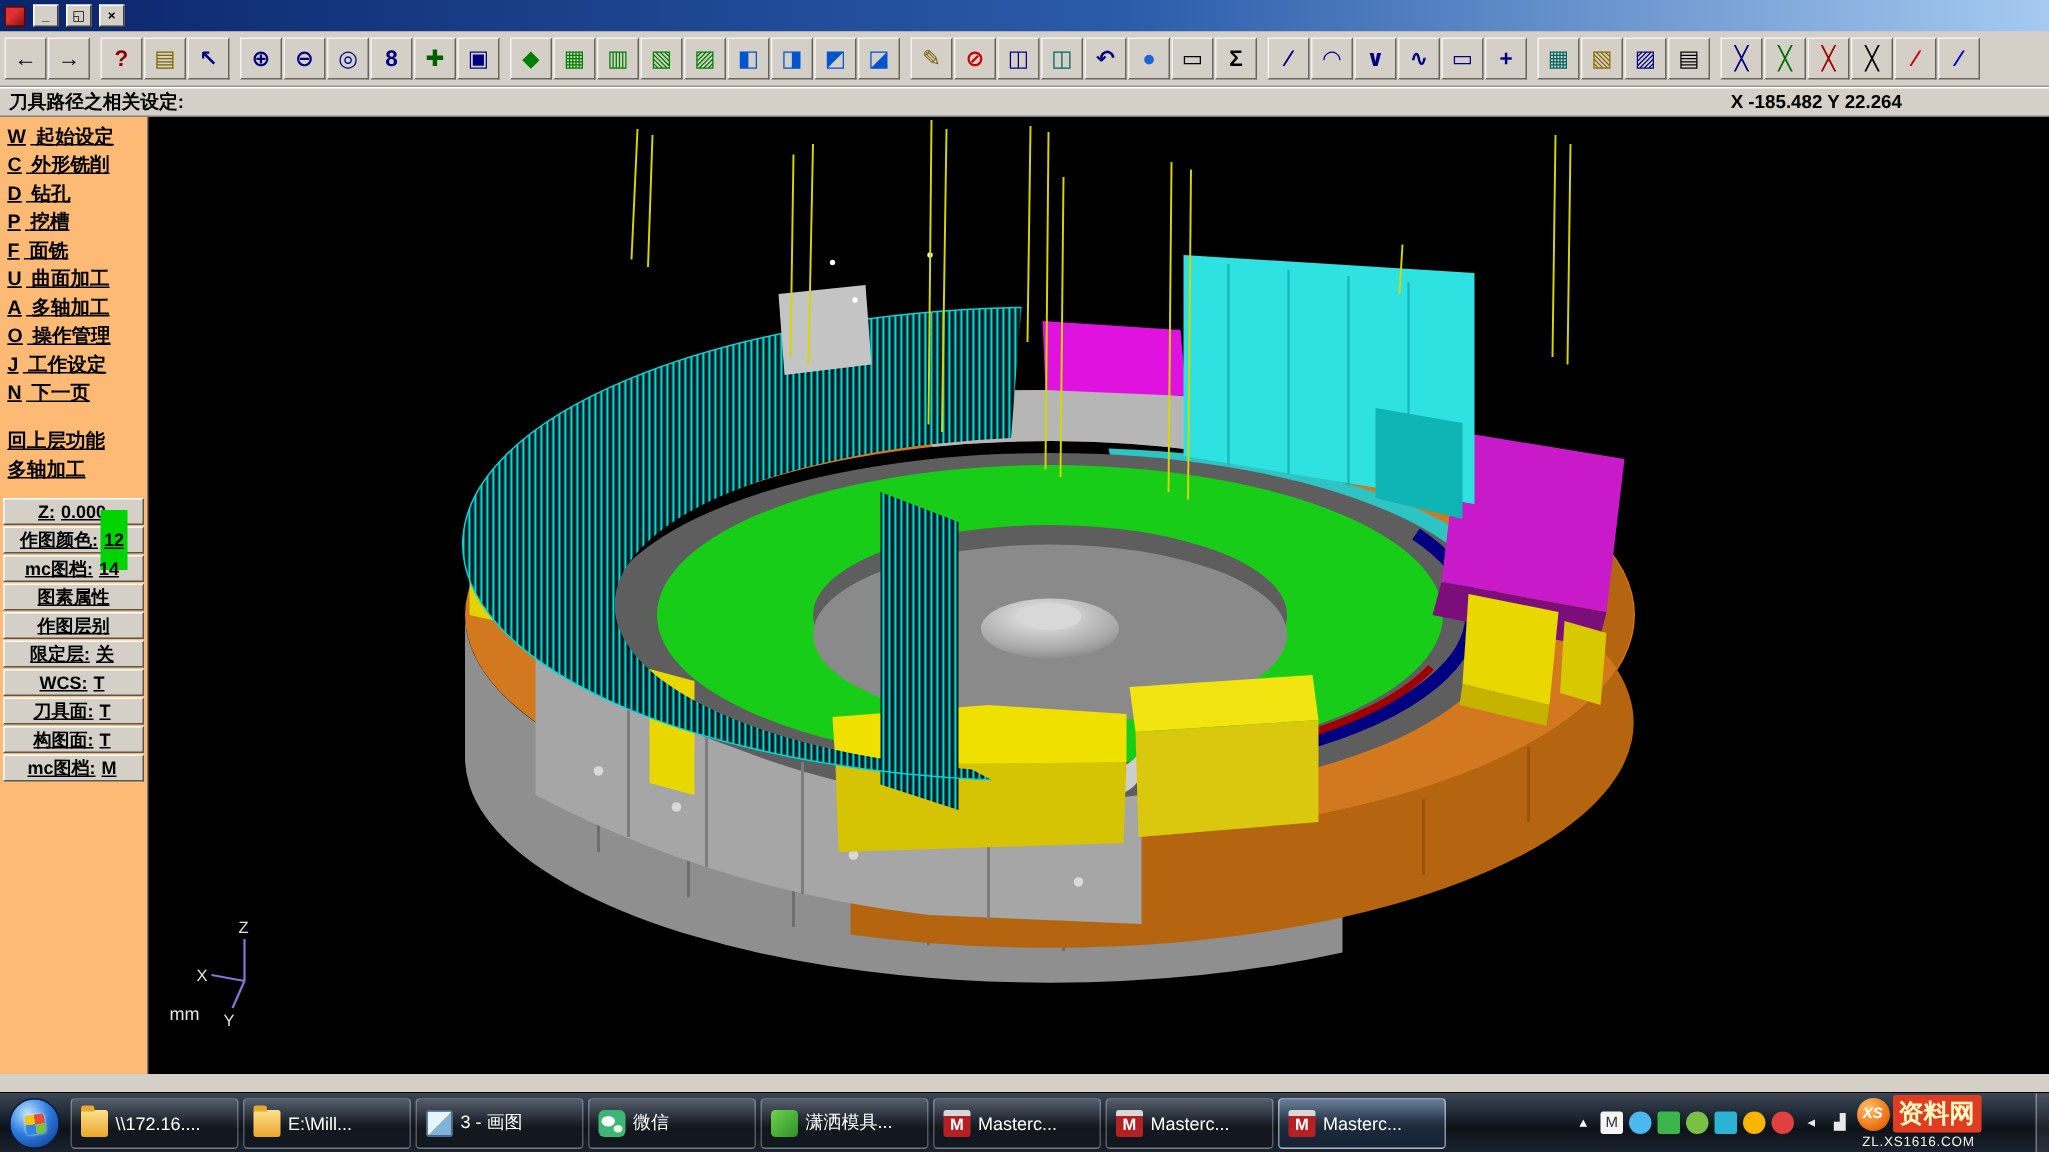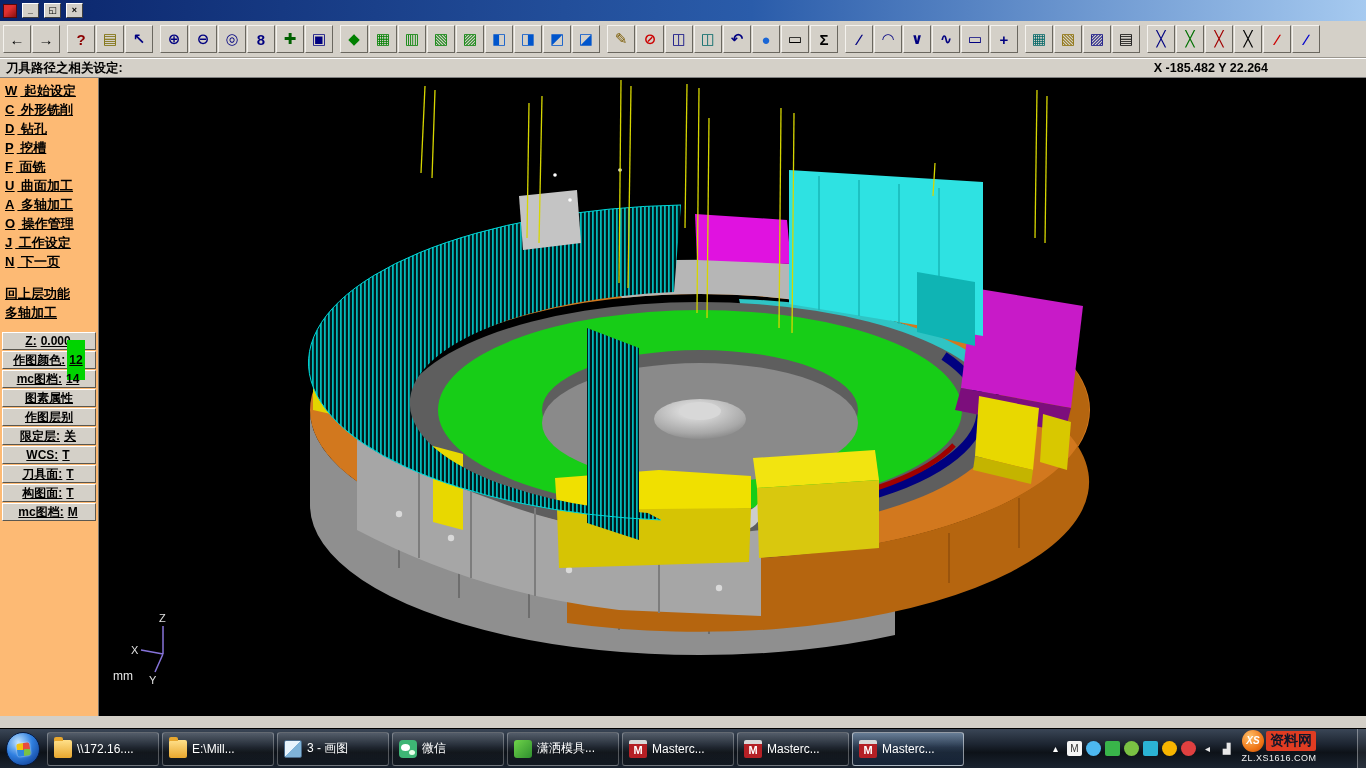--- a/index.html
+++ b/index.html
@@ -80,21 +80,21 @@
   .tray { margin-left:auto; display:flex; align-items:center; gap:4px; padding-right:130px; }
   .tray-ic { width:15px; height:15px; flex:none; display:flex; align-items:center; justify-content:center;
              font-size:10px; border-radius:2px; cursor:default; }
   .show-desktop { width:9px; height:40px; flex:none; border-left:1px solid rgba(255,255,255,.35);
                   background:rgba(255,255,255,.07); position:absolute; right:0; top:0; }
   .watermark { position:absolute; right:28px; top:1px; width:118px; text-align:center; pointer-events:none; }
   .wm-row { display:flex; align-items:center; justify-content:center; gap:2px; }
   .wm-logo { width:22px; height:22px; border-radius:50%; color:#fff; font-style:italic; font-weight:bold;
              font-size:10px; line-height:22px; text-align:center;
              background:radial-gradient(circle at 35% 30%,#ffc06a,#f07818 60%,#c84a00); }
-  .wm-brand { background:#e03c22; color:#0f172a; font-size:14px; font-weight:bold; padding:1px 4px; border-radius:2px; }
+  .wm-brand { background:#e03c22; color:#fef9c3; font-size:17px; font-weight:bold; padding:1px 4px; border-radius:2px; }
   .wm-url { color:#f0f0f0; font-size:9px; margin-top:1px; letter-spacing:.5px; }
 </style>
 </head>
 <body>
 
 <div class="app">
 
   <div class="titlebar">
     <div class="app-icon"></div>
     <div class="winbtn">_</div>

